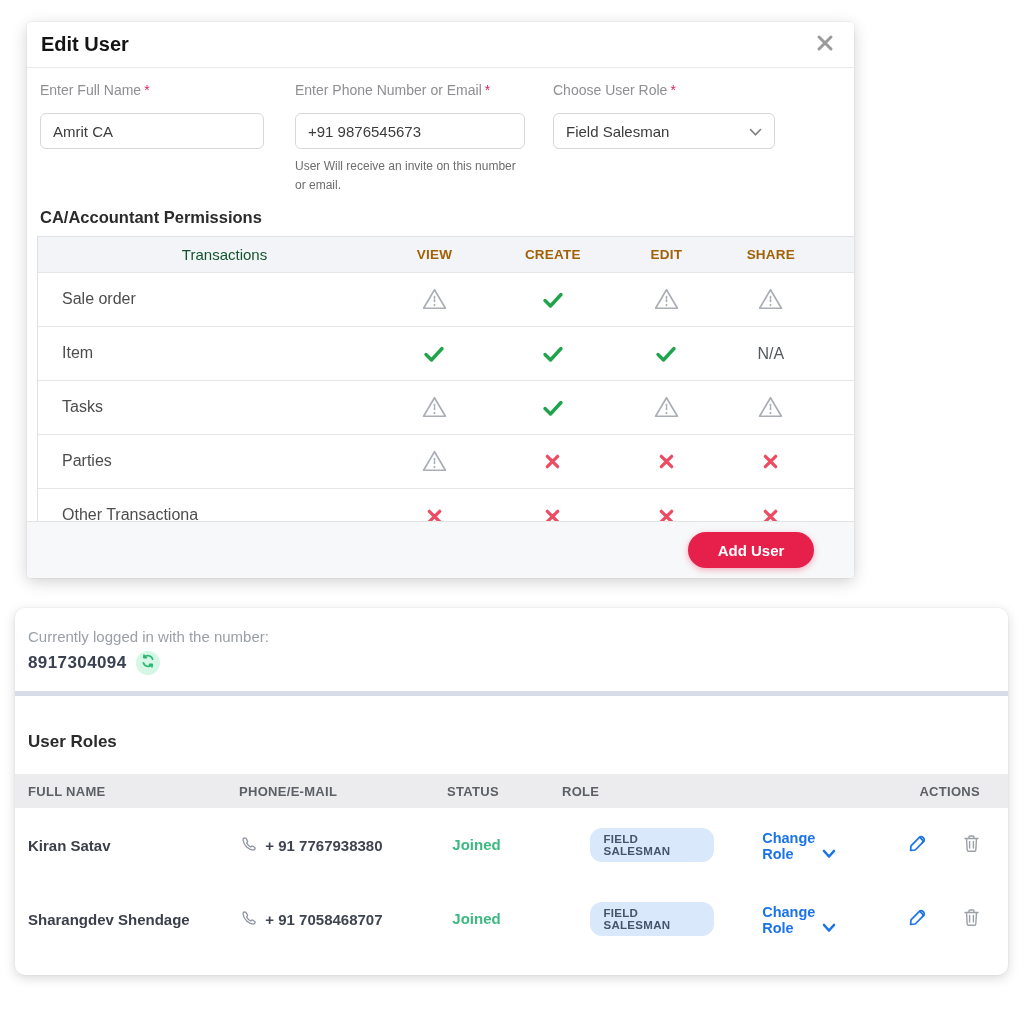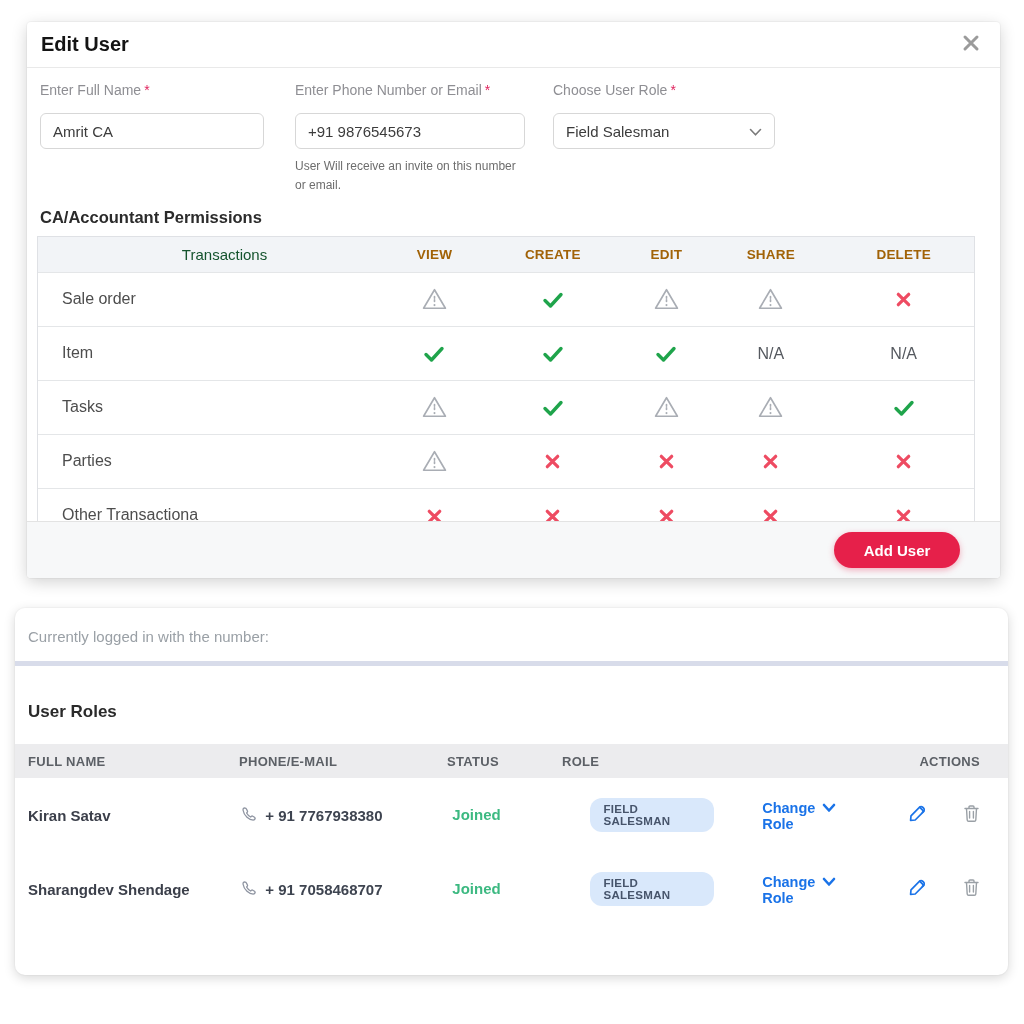--- a/index.html
+++ b/index.html
@@ -4,21 +4,21 @@
 <style>
   * { box-sizing: border-box; }
   html,body { margin:0; padding:0; }
   body {
     width:1024px; height:1024px; background:#ffffff; position:relative;
     font-family:"Liberation Sans", sans-serif; overflow:hidden;
   }
 
   
   .modal {
-    position:absolute; left:27px; top:22px; width:973px; height:556px;
+    position:absolute; left:27px; top:22px; width:827px; height:556px;
     background:#fff; border-radius:4px;
     box-shadow:0 4px 16px rgba(0,0,0,.18), 0 0 0 1px rgba(0,0,0,.03);
     display:flex; flex-direction:column; overflow:hidden;
   }
   .modal-header {
     height:46px; flex:none; border-bottom:1px solid #e9e9e9;
     display:flex; align-items:center; justify-content:space-between;
     padding:0 18px 0 14px;
   }
   .modal-title { font-size:20px; font-weight:bold; color:#141414; }
@@ -105,21 +105,21 @@
   .hdr-actions { text-align:right; }
 
   .user-row { height:74px; display:flex; align-items:center;gap:48px; }
   .u-name { font-size:15px; font-weight:bold; color:#3b3f4a; }
   .u-phone { display:flex; align-items:center; gap:8px; font-size:15px; font-weight:bold; color:#3e4450; }
   .u-status { font-size:15px; font-weight:bold; color:#3cb981; }
   .role-badge {
     display:inline-block; padding:5px 13px; background:#d9e8fb; border-radius:12px;
     font-size:11.5px; font-weight:bold; color:#46546b; letter-spacing:.3px;
   }
-  .change-role { display:inline-flex; align-items:flex-start; gap:7px; color:#1a73e8; font-weight:bold; font-size:14.5px; cursor:pointer; }
+  .change-role { display:inline-flex; align-items:flex-end; gap:7px; color:#1a73e8; font-weight:bold; font-size:14.5px; cursor:pointer; }
   .icon-btn { cursor:pointer; display:flex; align-items:center; }
 </style>
 </head>
 <body>
 
 <div class="modal">
   <div class="modal-header">
     <span class="modal-title">Edit User</span>
     <span class="close-btn">
       <span>
@@ -325,20 +325,33 @@
   </div>
 
   <div class="modal-footer">
     <button class="add-user-btn">Add User</button>
   </div>
 </div>
 
 <div class="card2">
   <div class="logged-block">
     <div class="logged-label">Currently logged in with the number:</div>
+    <div class="logged-number-row">
+      <span class="logged-number">8917304094</span>
+      <span class="refresh-chip">
+        <span>
+          <svg width="14" height="14" viewBox="0 0 14 14">
+            <path d="M11.6 5.2 A5 5 0 0 0 3 3.4" fill="none" stroke="#2bb673" stroke-width="1.7" stroke-linecap="round"></path>
+            <path d="M3 1.2 L3 3.6 L5.4 3.6" fill="none" stroke="#2bb673" stroke-width="1.7" stroke-linecap="round" stroke-linejoin="round"></path>
+            <path d="M2.4 8.8 A5 5 0 0 0 11 10.6" fill="none" stroke="#2bb673" stroke-width="1.7" stroke-linecap="round"></path>
+            <path d="M11 12.8 L11 10.4 L8.6 10.4" fill="none" stroke="#2bb673" stroke-width="1.7" stroke-linecap="round" stroke-linejoin="round"></path>
+          </svg>
+        </span>
+      </span>
+    </div>
   </div>
 
   <div class="divider2"></div>
 
   <div class="user-roles-title">User Roles</div>
 
   <div class="roles-header">
     <span class="c-name">FULL NAME</span>
     <span class="c-phone">PHONE/E-MAIL</span>
     <span class="c-status">STATUS</span>

